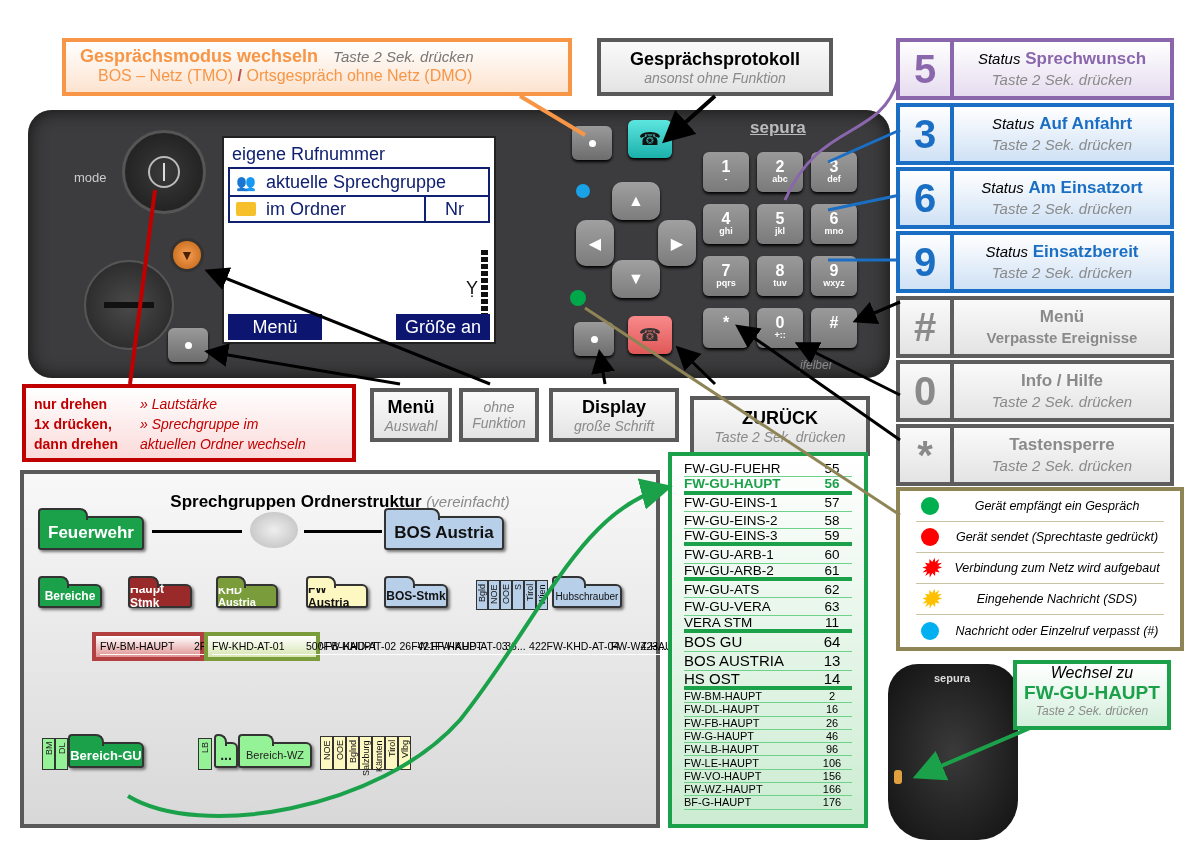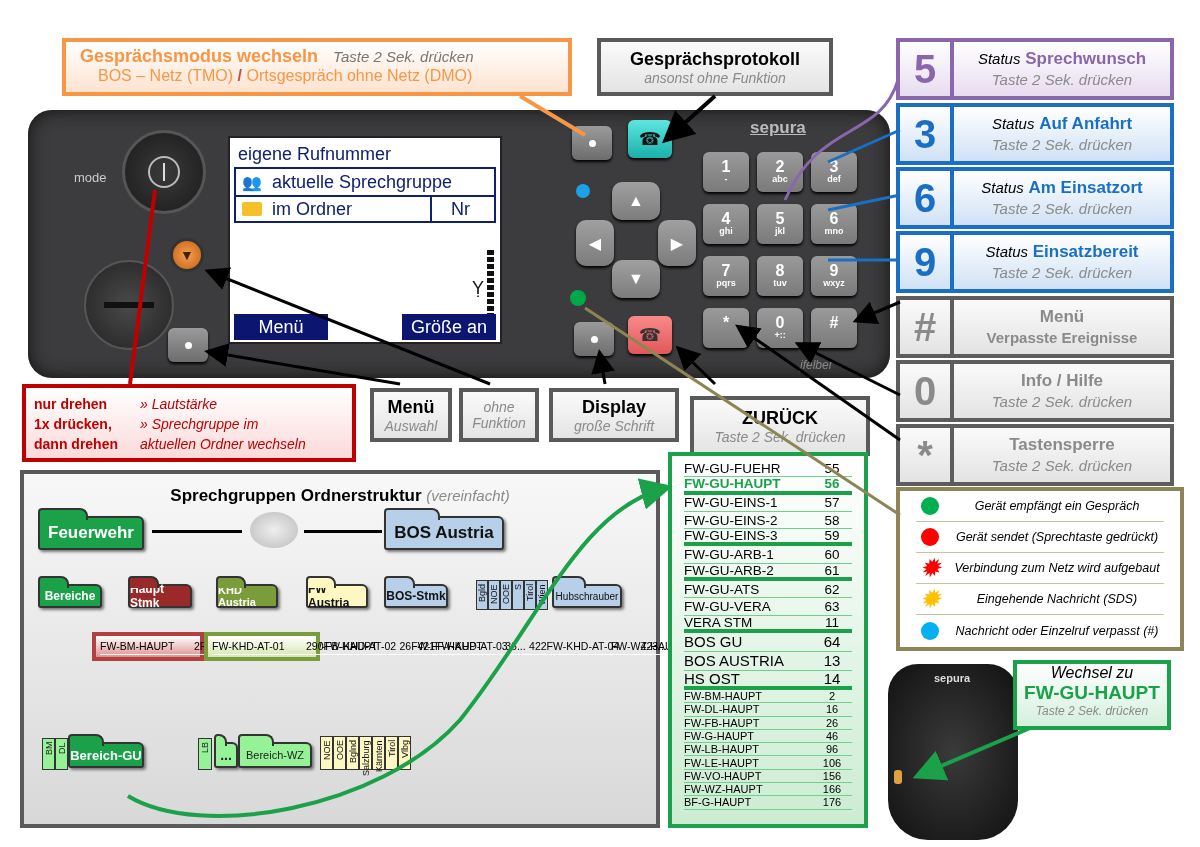--- a/index.html
+++ b/index.html
@@ -15,21 +15,21 @@
 .keybox .num{width:54px;border-right:4px solid;display:flex;align-items:center;justify-content:center;font-size:40px;font-weight:bold}
 .keybox .txt{flex:1;display:flex;flex-direction:column;align-items:center;justify-content:center;font-size:17px;line-height:21px}
 .purple{border-color:#8a67ad;background:linear-gradient(#fff,#e6dcef)}
 .purple .num{border-color:#8a67ad;color:#8a67ad}
 .blue{border-color:#1a6fc4;background:linear-gradient(#fff,#cfe1f5)}
 .blue .num{border-color:#1a6fc4;color:#1a6fc4}
 .gray{border-color:#5d5d5d;background:linear-gradient(#fafafa,#e3e3e3)}
 .gray .num{border-color:#5d5d5d;color:#8a8a8a}
 
 .radio{position:absolute;left:28px;top:110px;width:862px;height:268px;background:#3c3c3e;border-radius:24px;box-shadow:inset 0 0 18px #111}
-.screen{position:absolute;left:228px;top:136px;width:274px;height:208px;background:#fff;border:2px solid #222;color:#102070;font-size:18px}
+.screen{position:absolute;left:222px;top:136px;width:274px;height:208px;background:#fff;border:2px solid #222;color:#102070;font-size:18px}
 .key{position:absolute;width:46px;height:40px;background:linear-gradient(#9a9a9a,#7a7a7a);border-radius:6px;color:#fff;font-weight:bold;text-align:center;font-size:16px;line-height:14px;padding-top:8px;box-shadow:0 2px 3px #000}
 .key small{display:block;font-size:9px;line-height:10px}
 .nav{position:absolute;background:linear-gradient(#a0a0a0,#7c7c7c);border-radius:10px;color:#fff;display:flex;align-items:center;justify-content:center;font-size:16px;box-shadow:0 2px 3px #000}
 .sbtn{position:absolute;width:40px;height:34px;background:linear-gradient(#9a9a9a,#6d6d6d);border-radius:6px;display:flex;align-items:center;justify-content:center;box-shadow:0 2px 3px #000}
 .dot{width:7px;height:7px;background:#fff;border-radius:50%}
 
 .panel{position:absolute;left:20px;top:470px;width:640px;height:358px;border:4px solid #5a5a5a;background:linear-gradient(#f8f8f8,#d8d8d8)}
 .folder{position:absolute;border:2px solid #333;border-radius:3px 6px 3px 3px;display:flex;align-items:center;justify-content:center;font-weight:bold;box-shadow:2px 2px 3px #777}
 .folder::before{content:"";position:absolute;left:-2px;top:-10px;width:45%;height:10px;background:inherit;border:2px solid #333;border-bottom:none;border-radius:4px 8px 0 0}
 .fgreen{background:#1aa14a;color:#fff}
@@ -237,21 +237,21 @@
 <div class="box" style="left:549px;top:388px;width:130px;height:54px">
   <div class="b" style="font-size:18px">Display</div>
   <div class="i grey" style="font-size:14px">große Schrift</div>
 </div>
 <div class="box" style="left:690px;top:396px;width:180px;height:60px">
   <div class="b" style="font-size:18px">ZURÜCK</div>
   <div class="i grey" style="font-size:14px">Taste 2 Sek. drücken</div>
 </div>
 
 <div class="panel">
-  <div class="abs" style="left:0;right:0;top:12px;text-align:center;font-size:17px">
+  <div class="abs" style="left:0;right:0;top:18px;text-align:center;font-size:17px">
     <span class="b">Sprechgruppen Ordnerstruktur</span>
     <span class="i grey" style="font-size:15px">(vereinfacht)</span>
   </div>
   <div class="folder fgreen" style="left:14px;top:42px;width:106px;height:34px;font-size:17px">
       <span>Feuerwehr</span>
     </div>
   <div class="folder fblue" style="left:360px;top:42px;width:120px;height:34px;font-size:17px">
       <span>BOS Austria</span>
     </div>
   <div class="abs" style="left:128px;top:56px;width:90px;height:3px;background:#000"></div>
@@ -310,21 +310,21 @@
         <div>
           <span>FW-WZ-HAUPT</span>
           <span>166</span>
         </div>
       </div>
     </div>
   <div class="mini-list" style="left:180px;top:158px;width:116px;border-color:#7a9c3a;background:linear-gradient(#fff,#d6e6b0)">
       <div id="khd-rows">
         <div>
           <span>FW-KHD-AT-01</span>
-          <span>290</span>
+          <span>500</span>
         </div>
         <div>
           <span>FW-KHD-AT-02</span>
           <span>421</span>
         </div>
         <div>
           <span>FW-KHD-AT-03</span>
           <span>422</span>
         </div>
         <div>

